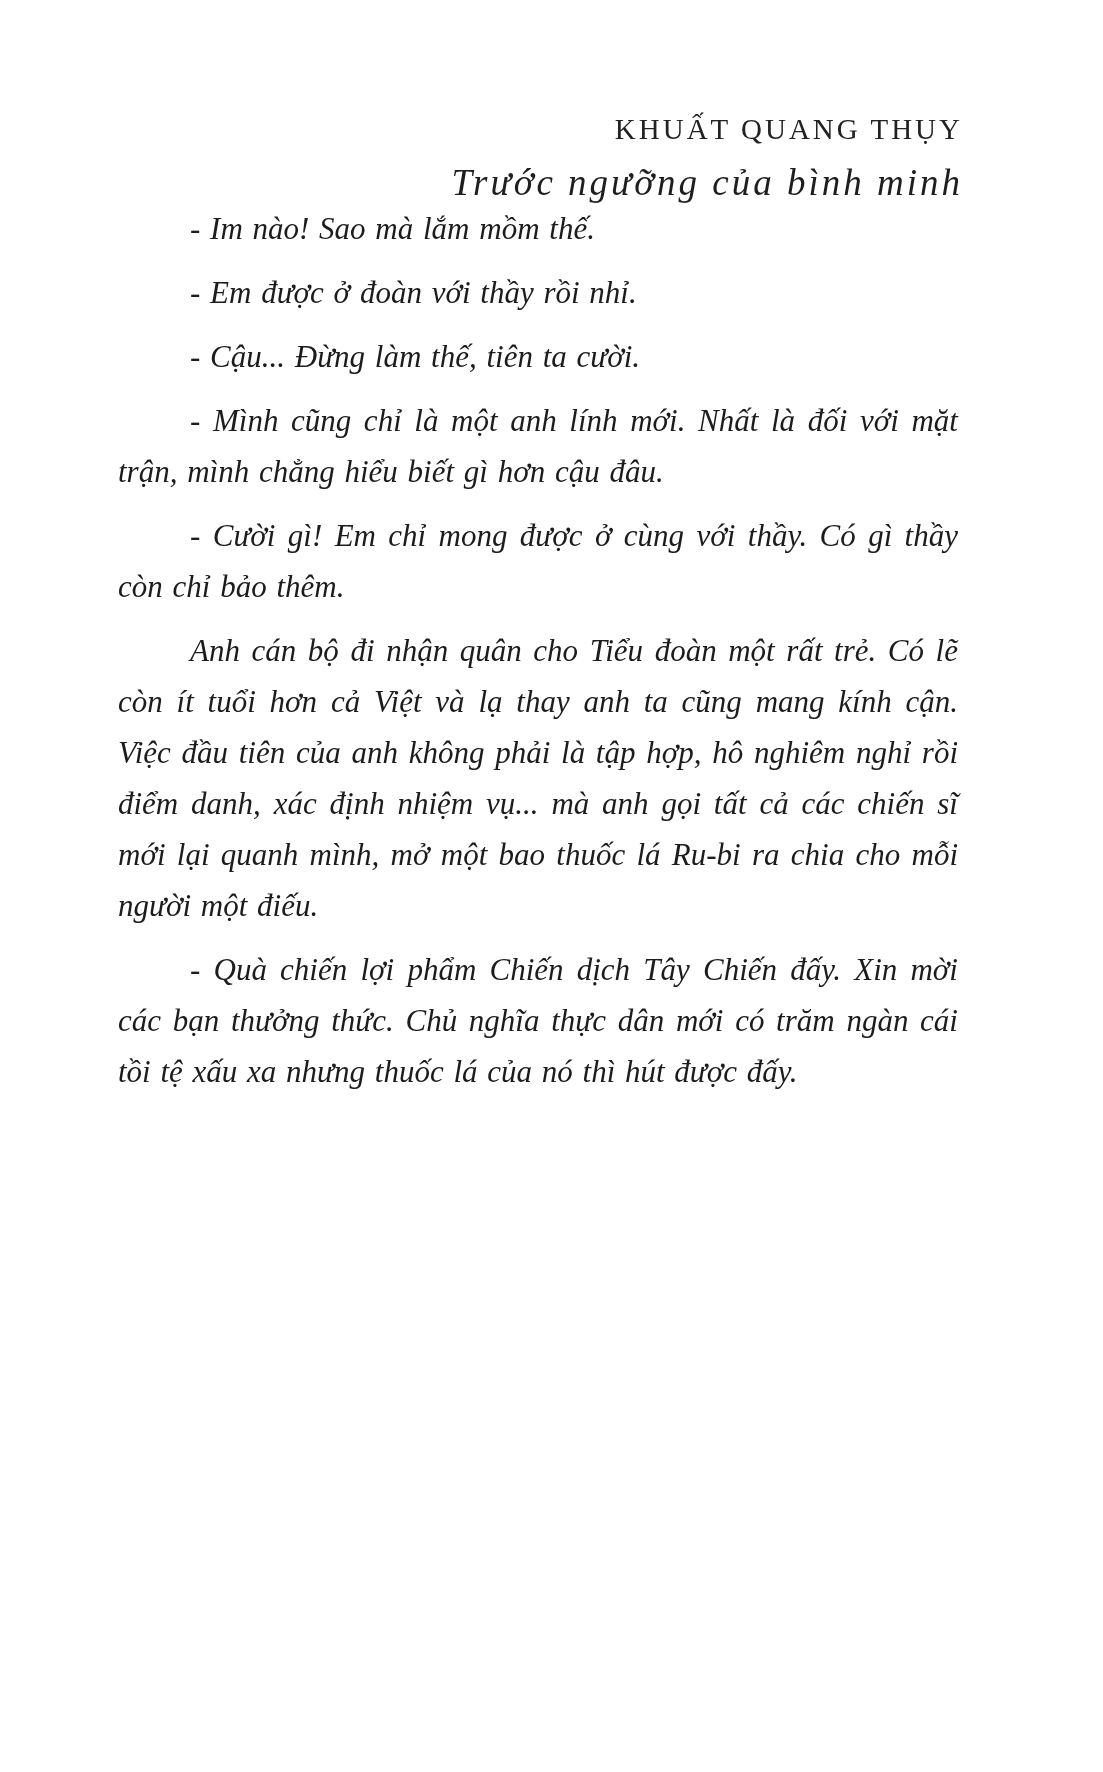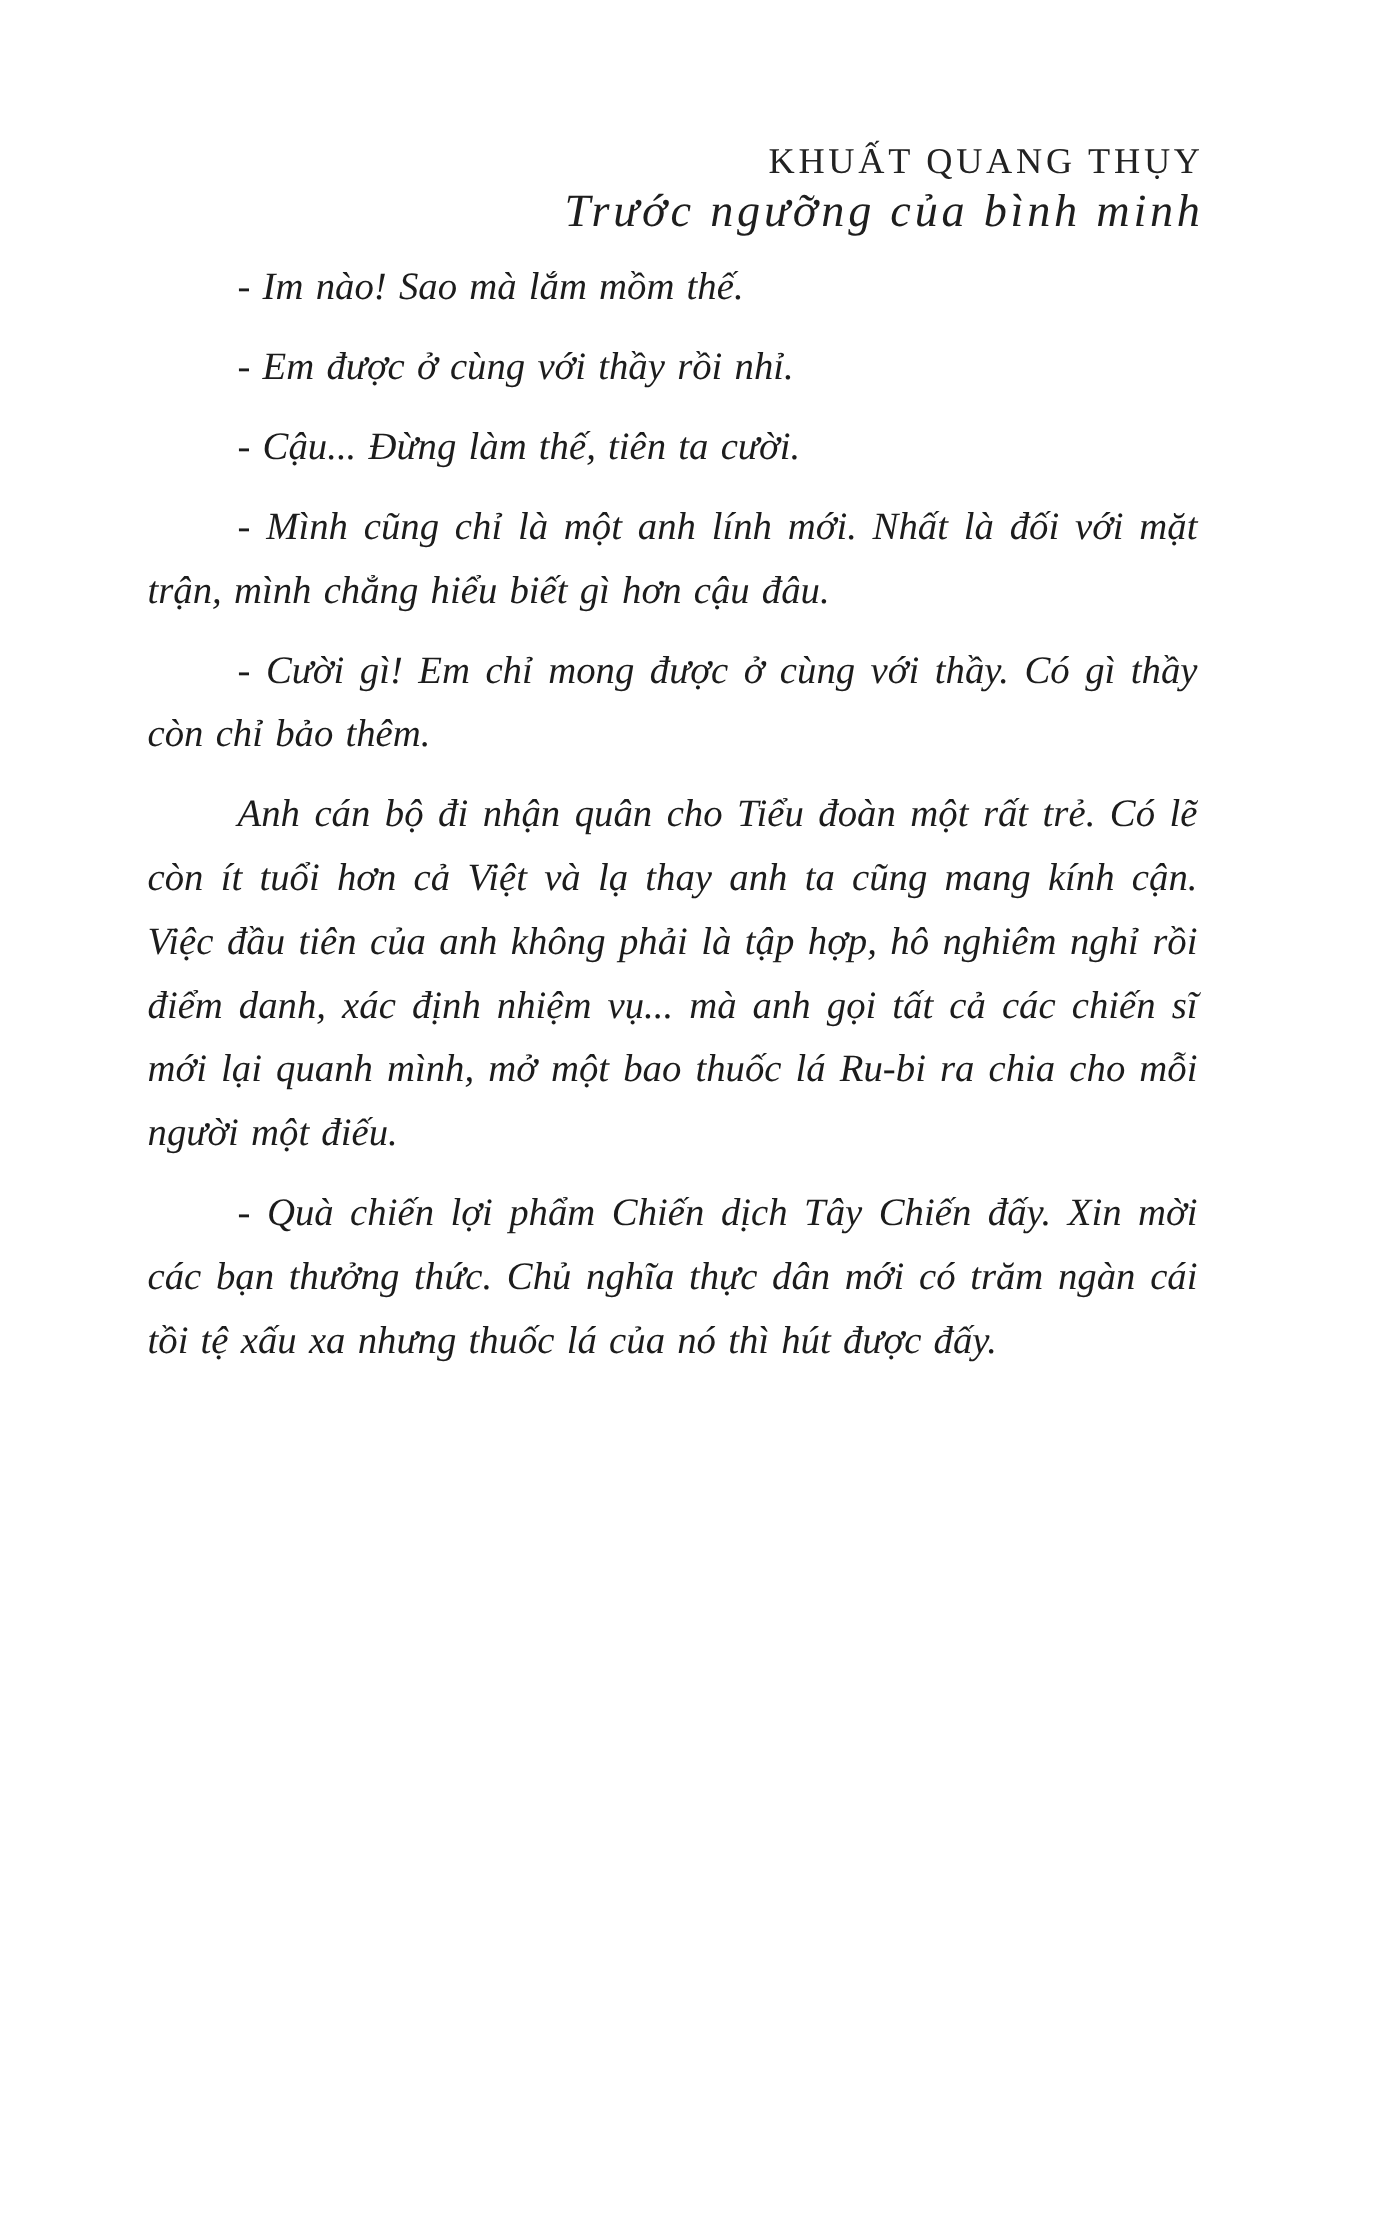--- a/index.html
+++ b/index.html
@@ -28,21 +28,21 @@
     letter-spacing: 3px;
     line-height: 34px;
     color: #222222;
     white-space: nowrap;
   }
   .title {
     font-size: 37px;
     font-style: italic;
     letter-spacing: 3px;
     line-height: 46px;
-    margin-top: 1px;
+    margin-top: 14px;
     color: #1e1e1e;
     white-space: nowrap;
   }
   .body-text {
     position: absolute;
     top: 203px;
     left: 118px;
     right: 145px;
     text-align: justify;
   }
@@ -68,21 +68,21 @@
 
 <div class="page">
 
   <div class="header">
     <div class="author">KHUẤT QUANG THỤY</div>
     <div class="title">Trước ngưỡng của bình minh</div>
   </div>
 
   <div class="body-text">
       <p class="para">- Im nào! Sao mà lắm mồm thế.</p>
-      <p class="para">- Em được ở cùng với thầy rồi nhỉ.</p>
+      <p class="para">- Em được ở đoàn với thầy rồi nhỉ.</p>
       <p class="para">- Cậu... Đừng làm thế, tiên ta cười.</p>
       <p class="para">- Mình cũng chỉ là một anh lính mới. Nhất là đối với mặt trận, mình chẳng hiểu biết gì hơn cậu đâu.</p>
       <p class="para">- Cười gì! Em chỉ mong được ở cùng với thầy. Có gì thầy còn chỉ bảo thêm.</p>
       <p class="para">Anh cán bộ đi nhận quân cho Tiểu đoàn một rất trẻ. Có lẽ còn ít tuổi hơn cả Việt và lạ thay anh ta cũng mang kính cận. Việc đầu tiên của anh không phải là tập hợp, hô nghiêm nghỉ rồi điểm danh, xác định nhiệm vụ... mà anh gọi tất cả các chiến sĩ mới lại quanh mình, mở một bao thuốc lá Ru-bi ra chia cho mỗi người một điếu.</p>
       <p class="para">- Quà chiến lợi phẩm Chiến dịch Tây Chiến đấy. Xin mời các bạn thưởng thức. Chủ nghĩa thực dân mới có trăm ngàn cái tồi tệ xấu xa nhưng thuốc lá của nó thì hút được đấy.</p>
     </div>
 
   <div class="page-number">9</div>
 
 </div>

